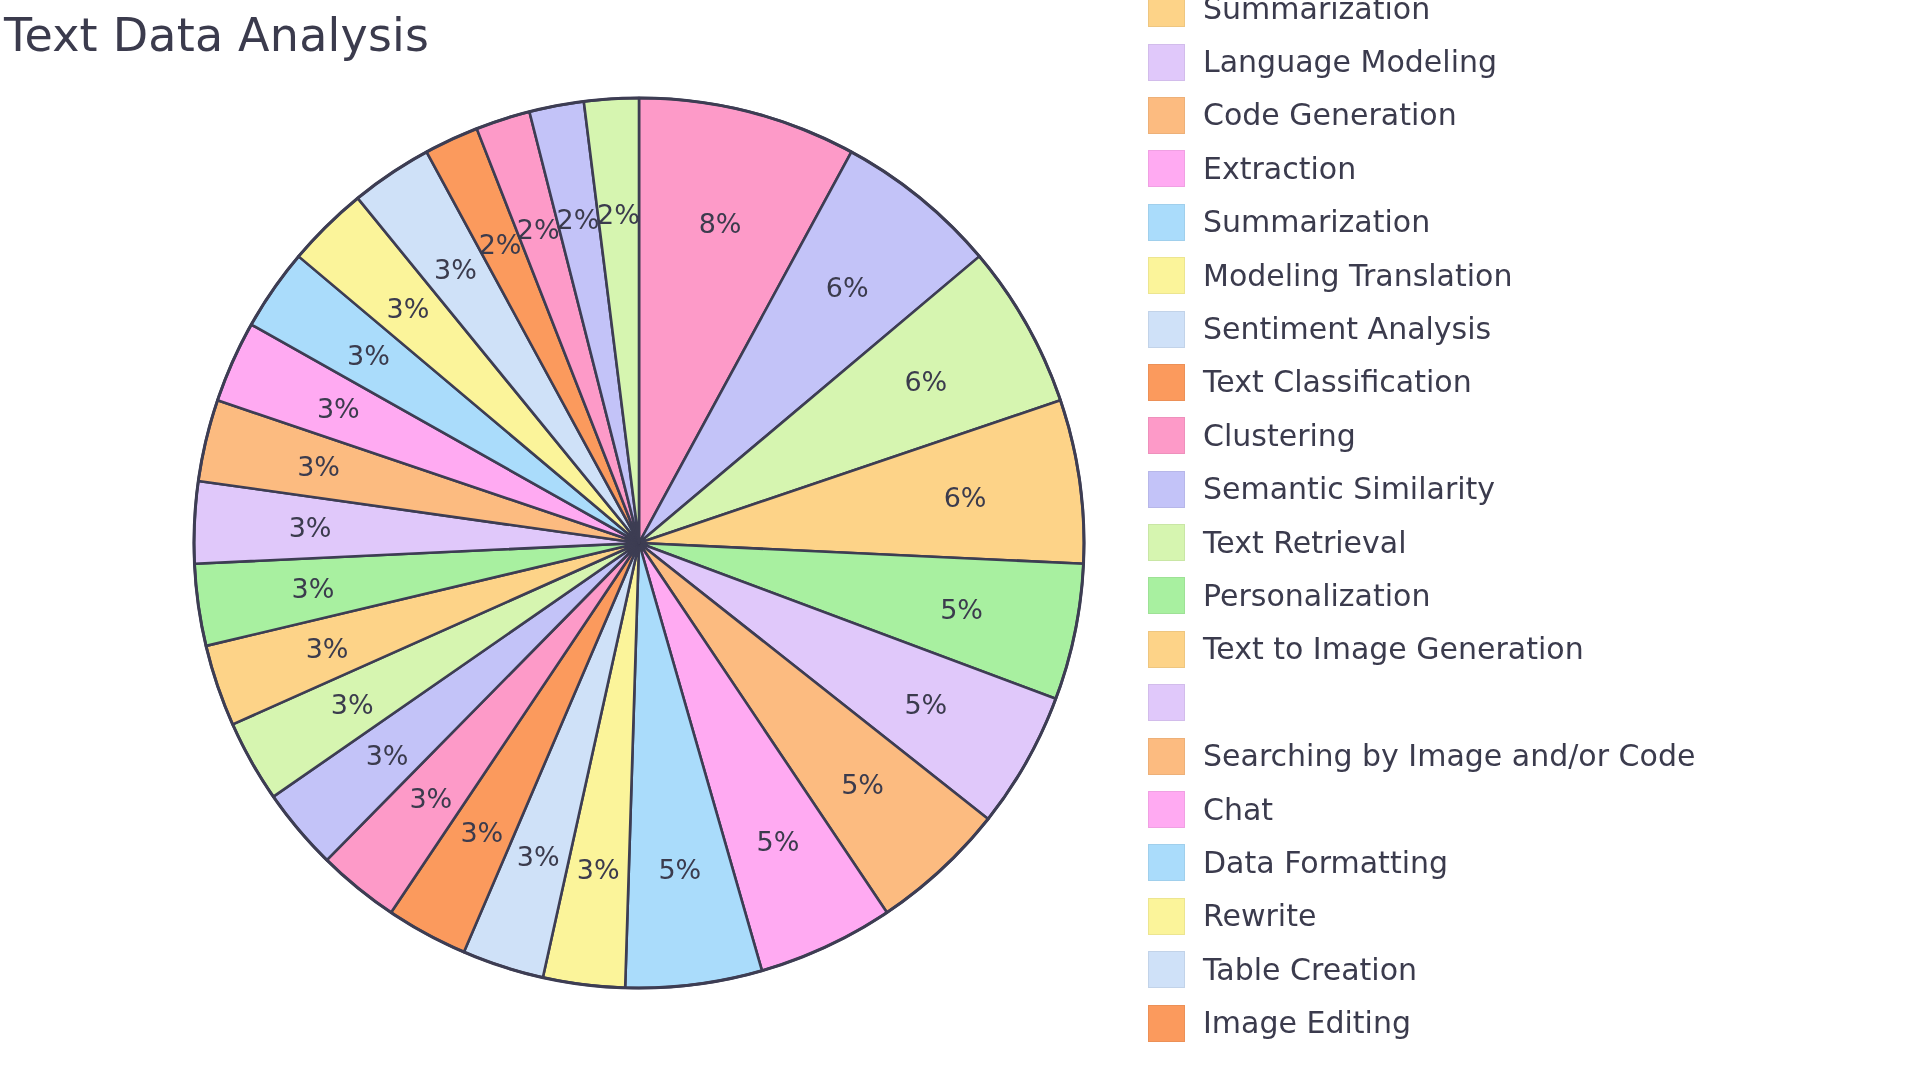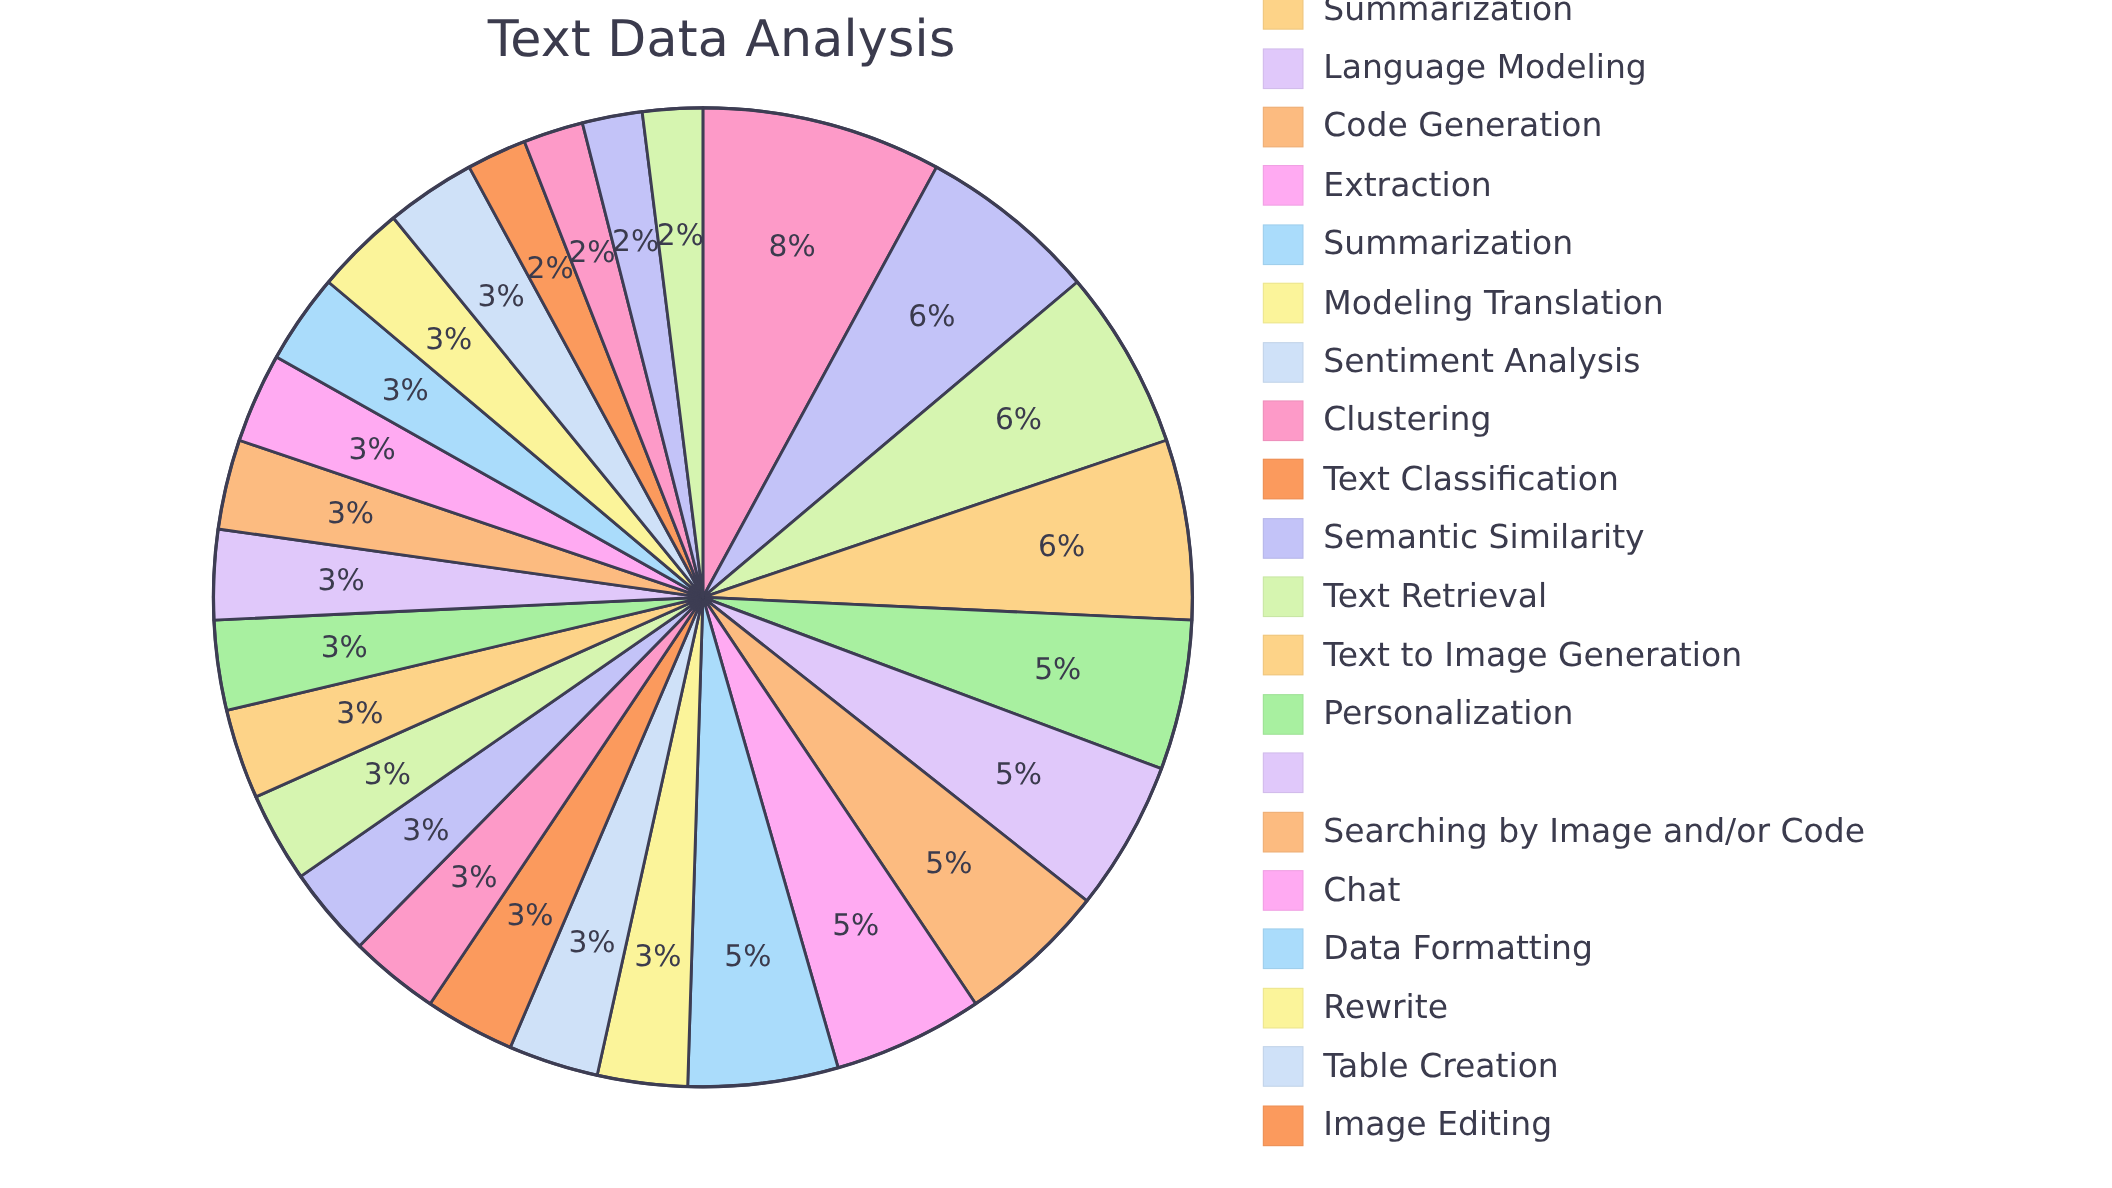--- a/index.html
+++ b/index.html
@@ -24,24 +24,24 @@
   
   #chart-area {
     position: absolute;
     left: 0;
     top: 0;
     width: 1100px;
     height: 1080px;
   }
   #chart-title {
     position: absolute;
-    left: 16px;
+    left: 4px;
     top: 8px;
     width: 1280px;
-    text-align: center;
+    text-align: left;
     font-size: 46px;
     font-weight: 400;
     letter-spacing: 0.2px;
     color: #3b3b4d;
     white-space: nowrap;
   }
   #pie-wrap {
     position: absolute;
     left: 188px;
     top: 92px;
@@ -192,44 +192,44 @@
       </div>
       <div class="legend-item">
         <span class="legend-swatch" style="background: rgb(251, 244, 154);"></span>
         <span class="legend-label">Modeling Translation</span>
       </div>
       <div class="legend-item">
         <span class="legend-swatch" style="background: rgb(207, 225, 248);"></span>
         <span class="legend-label">Sentiment Analysis</span>
       </div>
       <div class="legend-item">
+        <span class="legend-swatch" style="background: rgb(251, 154, 93);"></span>
+        <span class="legend-label">Text Classification</span>
+      </div>
+      <div class="legend-item">
         <span class="legend-swatch" style="background: rgb(253, 154, 200);"></span>
         <span class="legend-label">Clustering</span>
       </div>
       <div class="legend-item">
-        <span class="legend-swatch" style="background: rgb(251, 154, 93);"></span>
-        <span class="legend-label">Text Classification</span>
-      </div>
-      <div class="legend-item">
         <span class="legend-swatch" style="background: rgb(195, 195, 248);"></span>
         <span class="legend-label">Semantic Similarity</span>
       </div>
       <div class="legend-item">
         <span class="legend-swatch" style="background: rgb(214, 245, 176);"></span>
         <span class="legend-label">Text Retrieval</span>
       </div>
       <div class="legend-item">
+        <span class="legend-swatch" style="background: rgb(168, 240, 160);"></span>
+        <span class="legend-label">Personalization</span>
+      </div>
+      <div class="legend-item">
         <span class="legend-swatch" style="background: rgb(253, 211, 136);"></span>
         <span class="legend-label">Text to Image Generation</span>
       </div>
       <div class="legend-item">
-        <span class="legend-swatch" style="background: rgb(168, 240, 160);"></span>
-        <span class="legend-label">Personalization</span>
-      </div>
-      <div class="legend-item">
         <span class="legend-swatch" style="background: rgb(224, 200, 250);"></span>
       </div>
       <div class="legend-item">
         <span class="legend-swatch" style="background: rgb(252, 187, 128);"></span>
         <span class="legend-label">Searching by Image and/or Code</span>
       </div>
       <div class="legend-item">
         <span class="legend-swatch" style="background: rgb(255, 170, 242);"></span>
         <span class="legend-label">Chat</span>
       </div>

